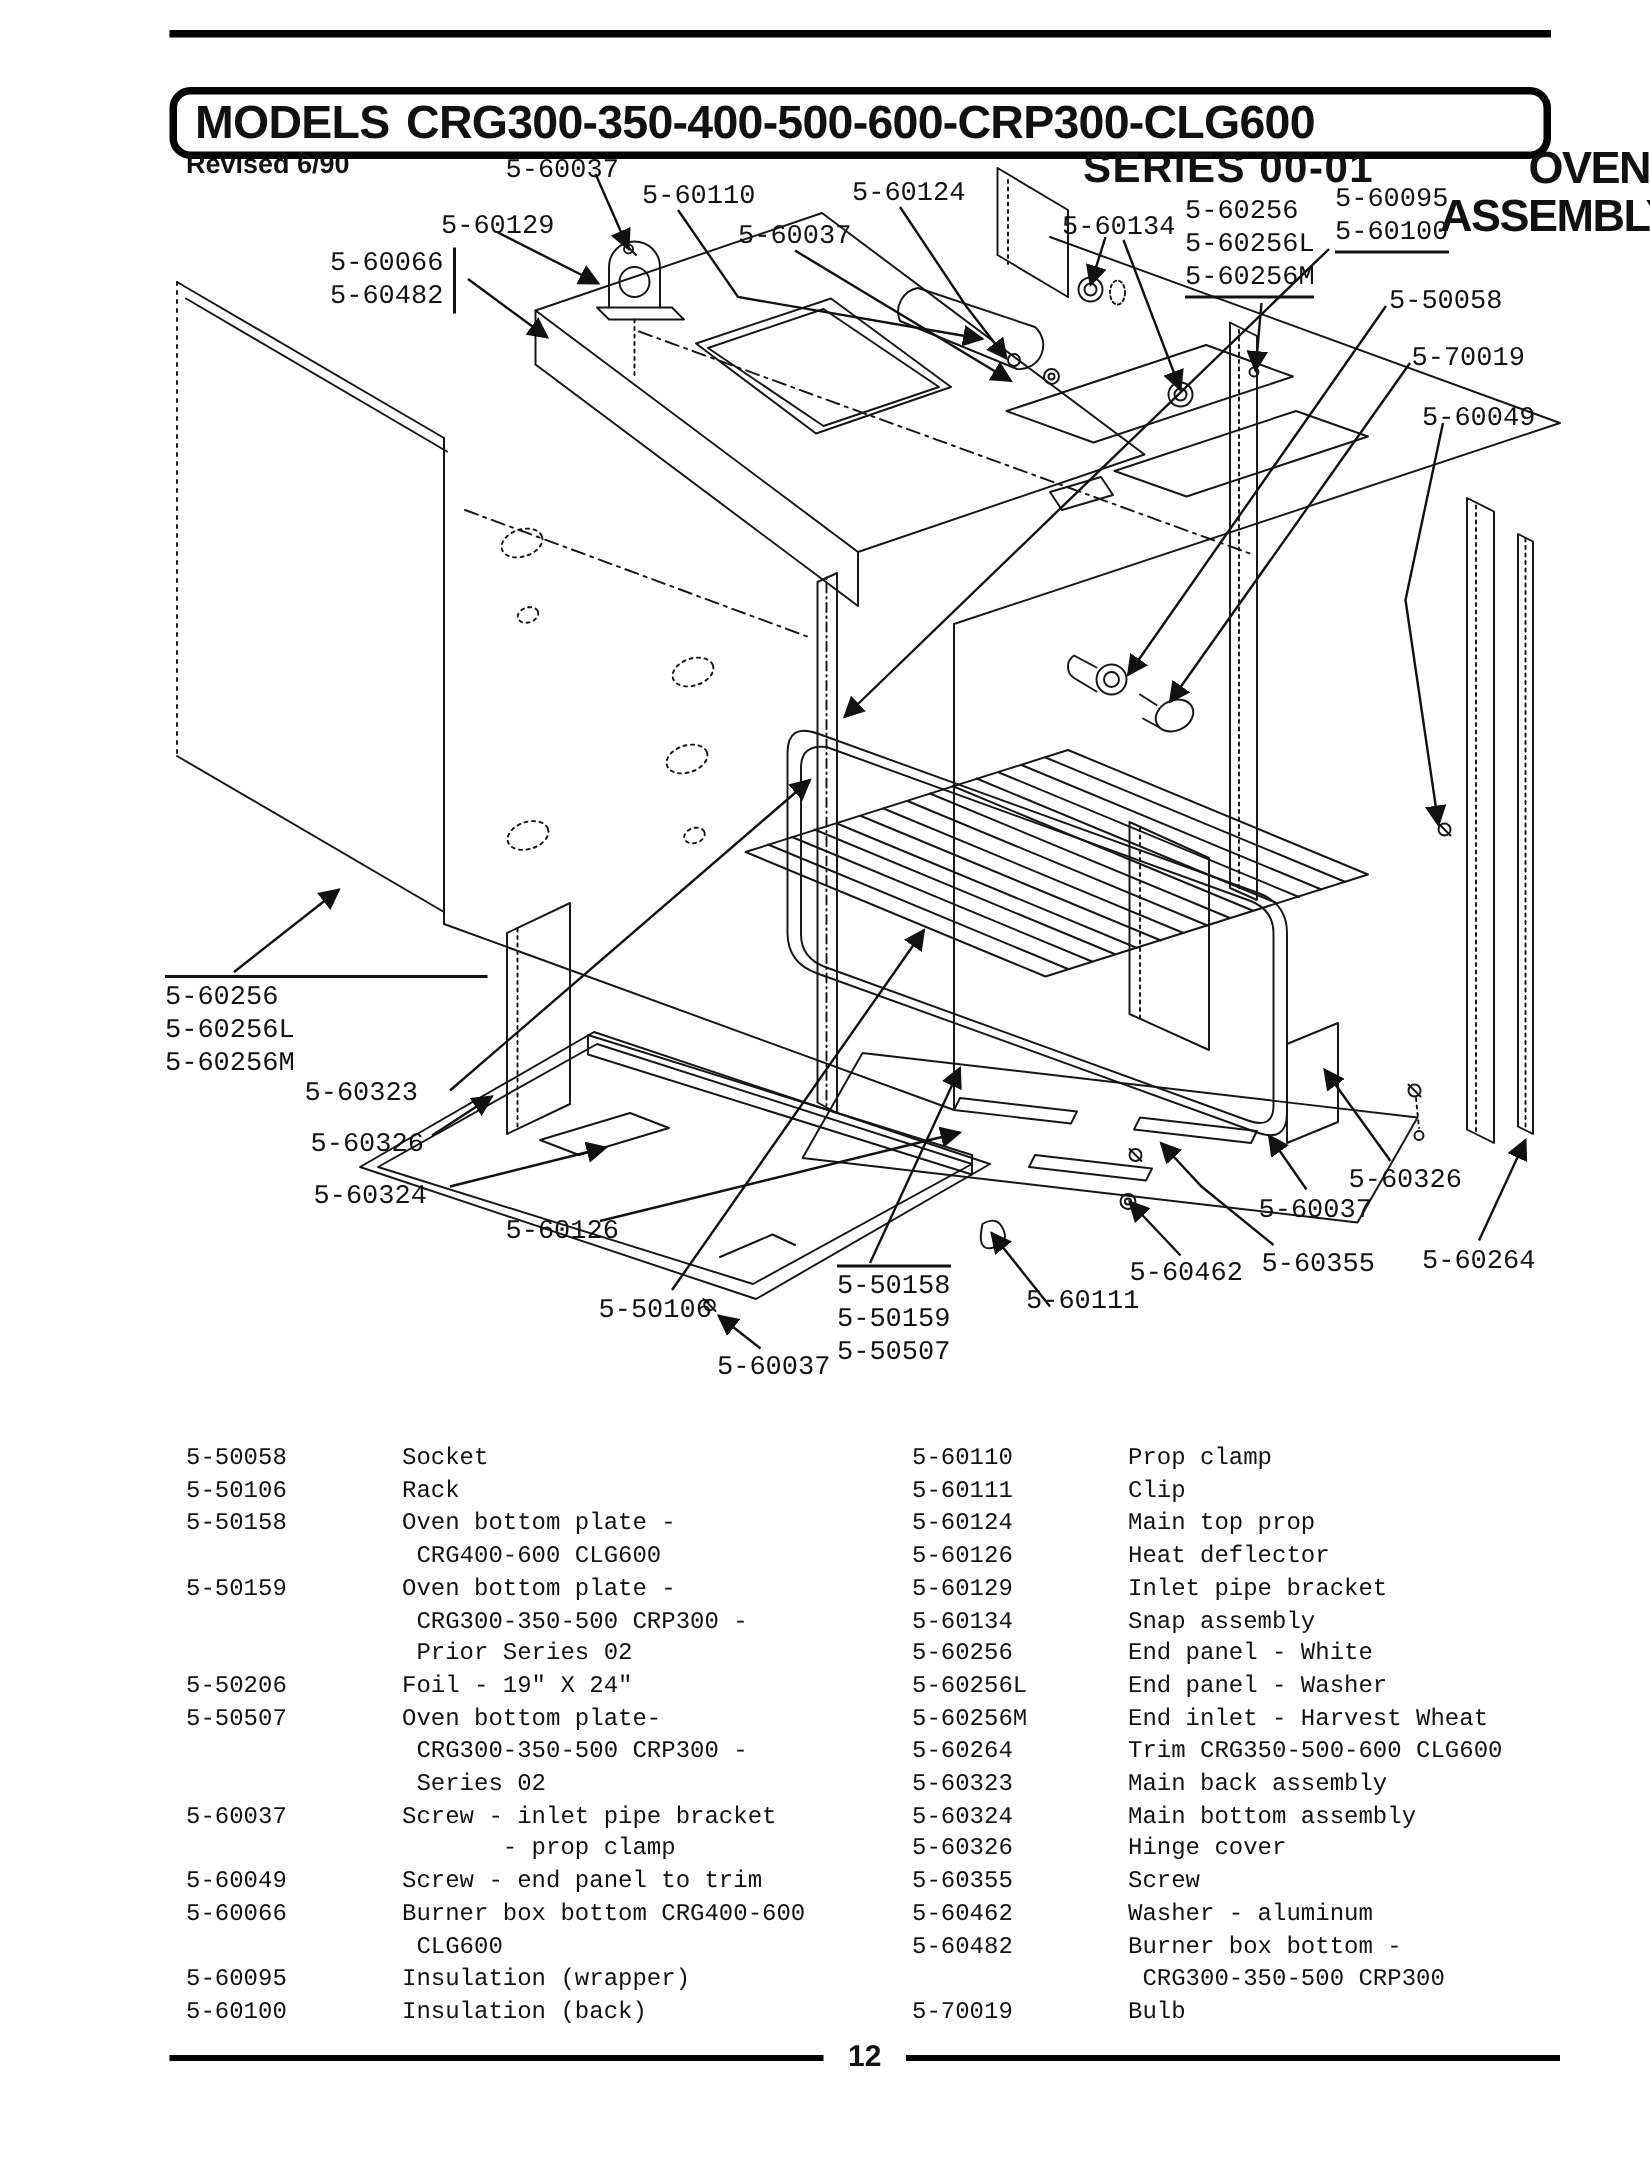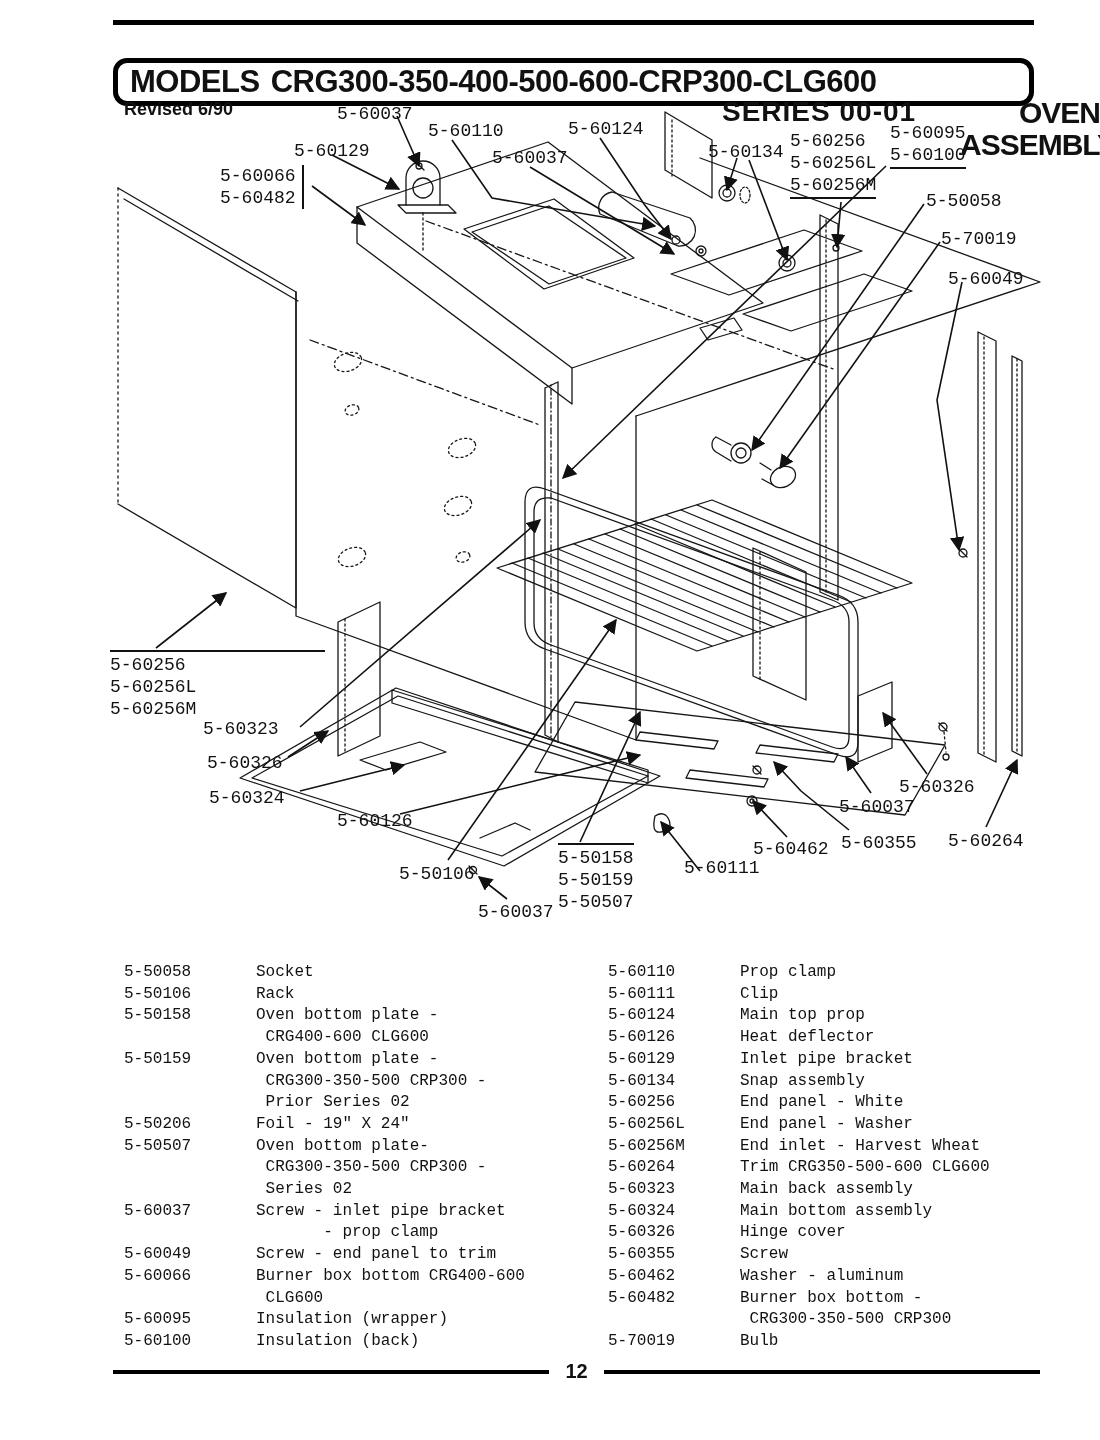--- a/index.html
+++ b/index.html
@@ -20,21 +20,21 @@
   .u{border-bottom:2px solid #121212;padding-bottom:1px;}
   .o{border-top:2px solid #121212;padding-top:2px;}
   .vr{border-right:2px solid #121212;padding-right:6px;}
   .w215{width:215px;}
   .pcol{position:absolute;top:962px;font-family:"Liberation Mono","DejaVu Sans Mono",monospace;
         font-size:16px;line-height:21.7px;color:#121212;}
   .pcol-left{left:124px;}
   .pcol-right{left:608px;}
   .prow{display:flex;align-items:flex-start;}
   .pnum{width:132px;flex:0 0 132px;white-space:pre;}
-  .pdesc{white-space:pre;}
+  .pdesc{white-space:pre;margin-left:12px;}
   .footer{position:absolute;left:113px;top:1360px;width:927px;display:flex;align-items:center;gap:16px;}
   .fl{height:4px;background:#000;flex:1;}
   .pageno{font-weight:700;font-size:20px;}
 </style>
 </head>
 <body>
 
 <div class="page">
 
   <div class="topbar"></div>

